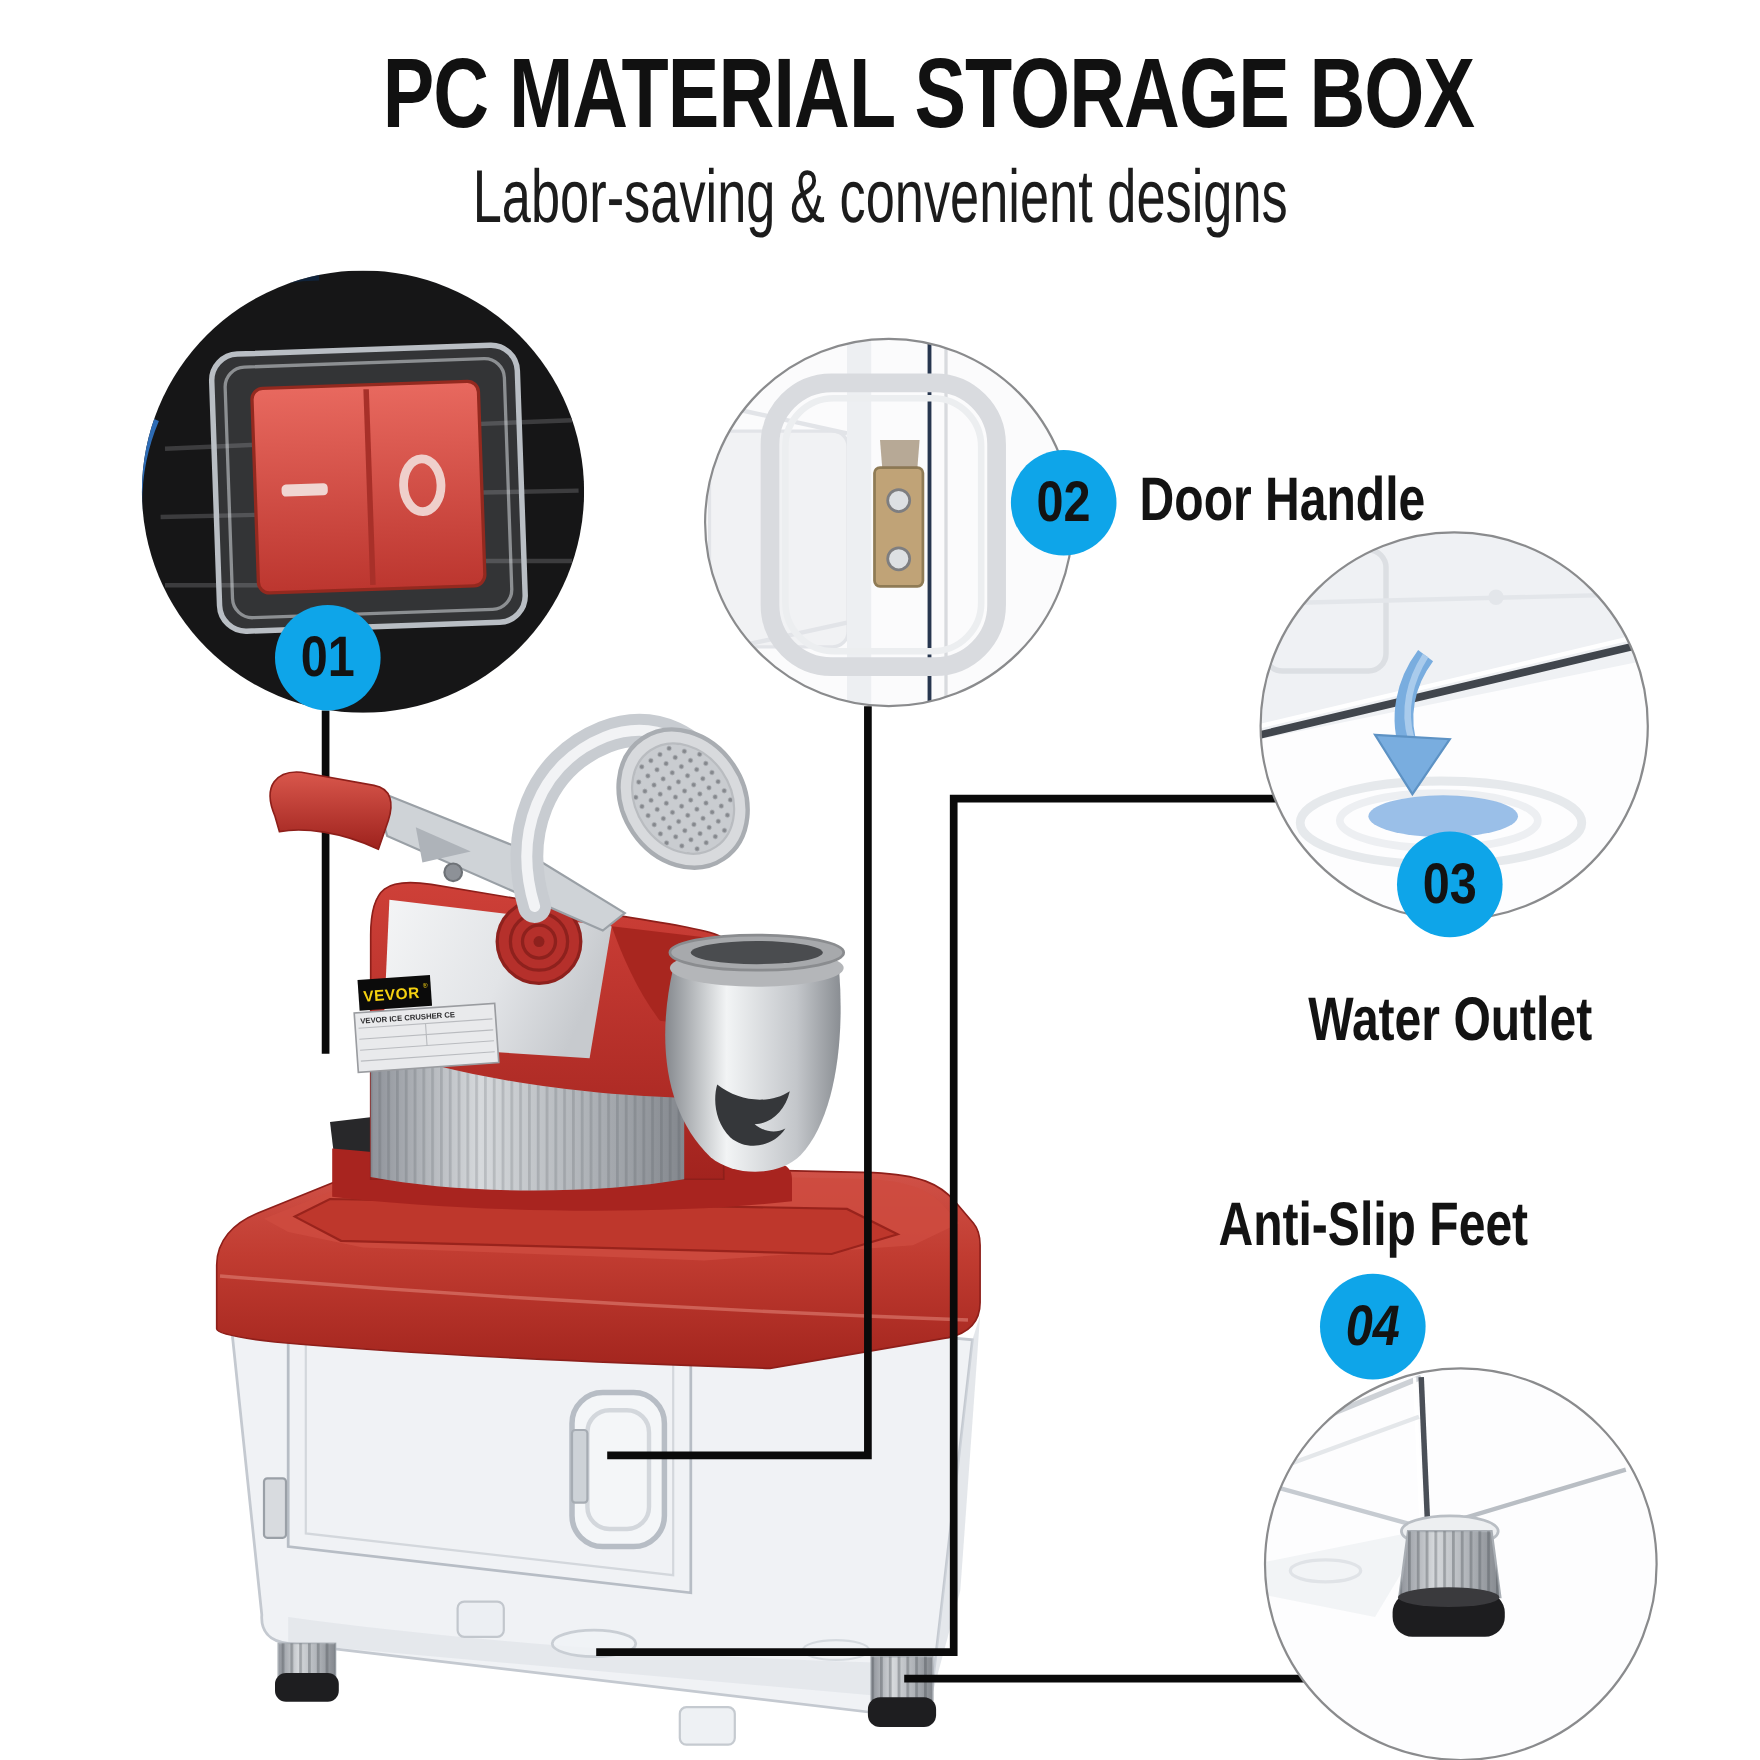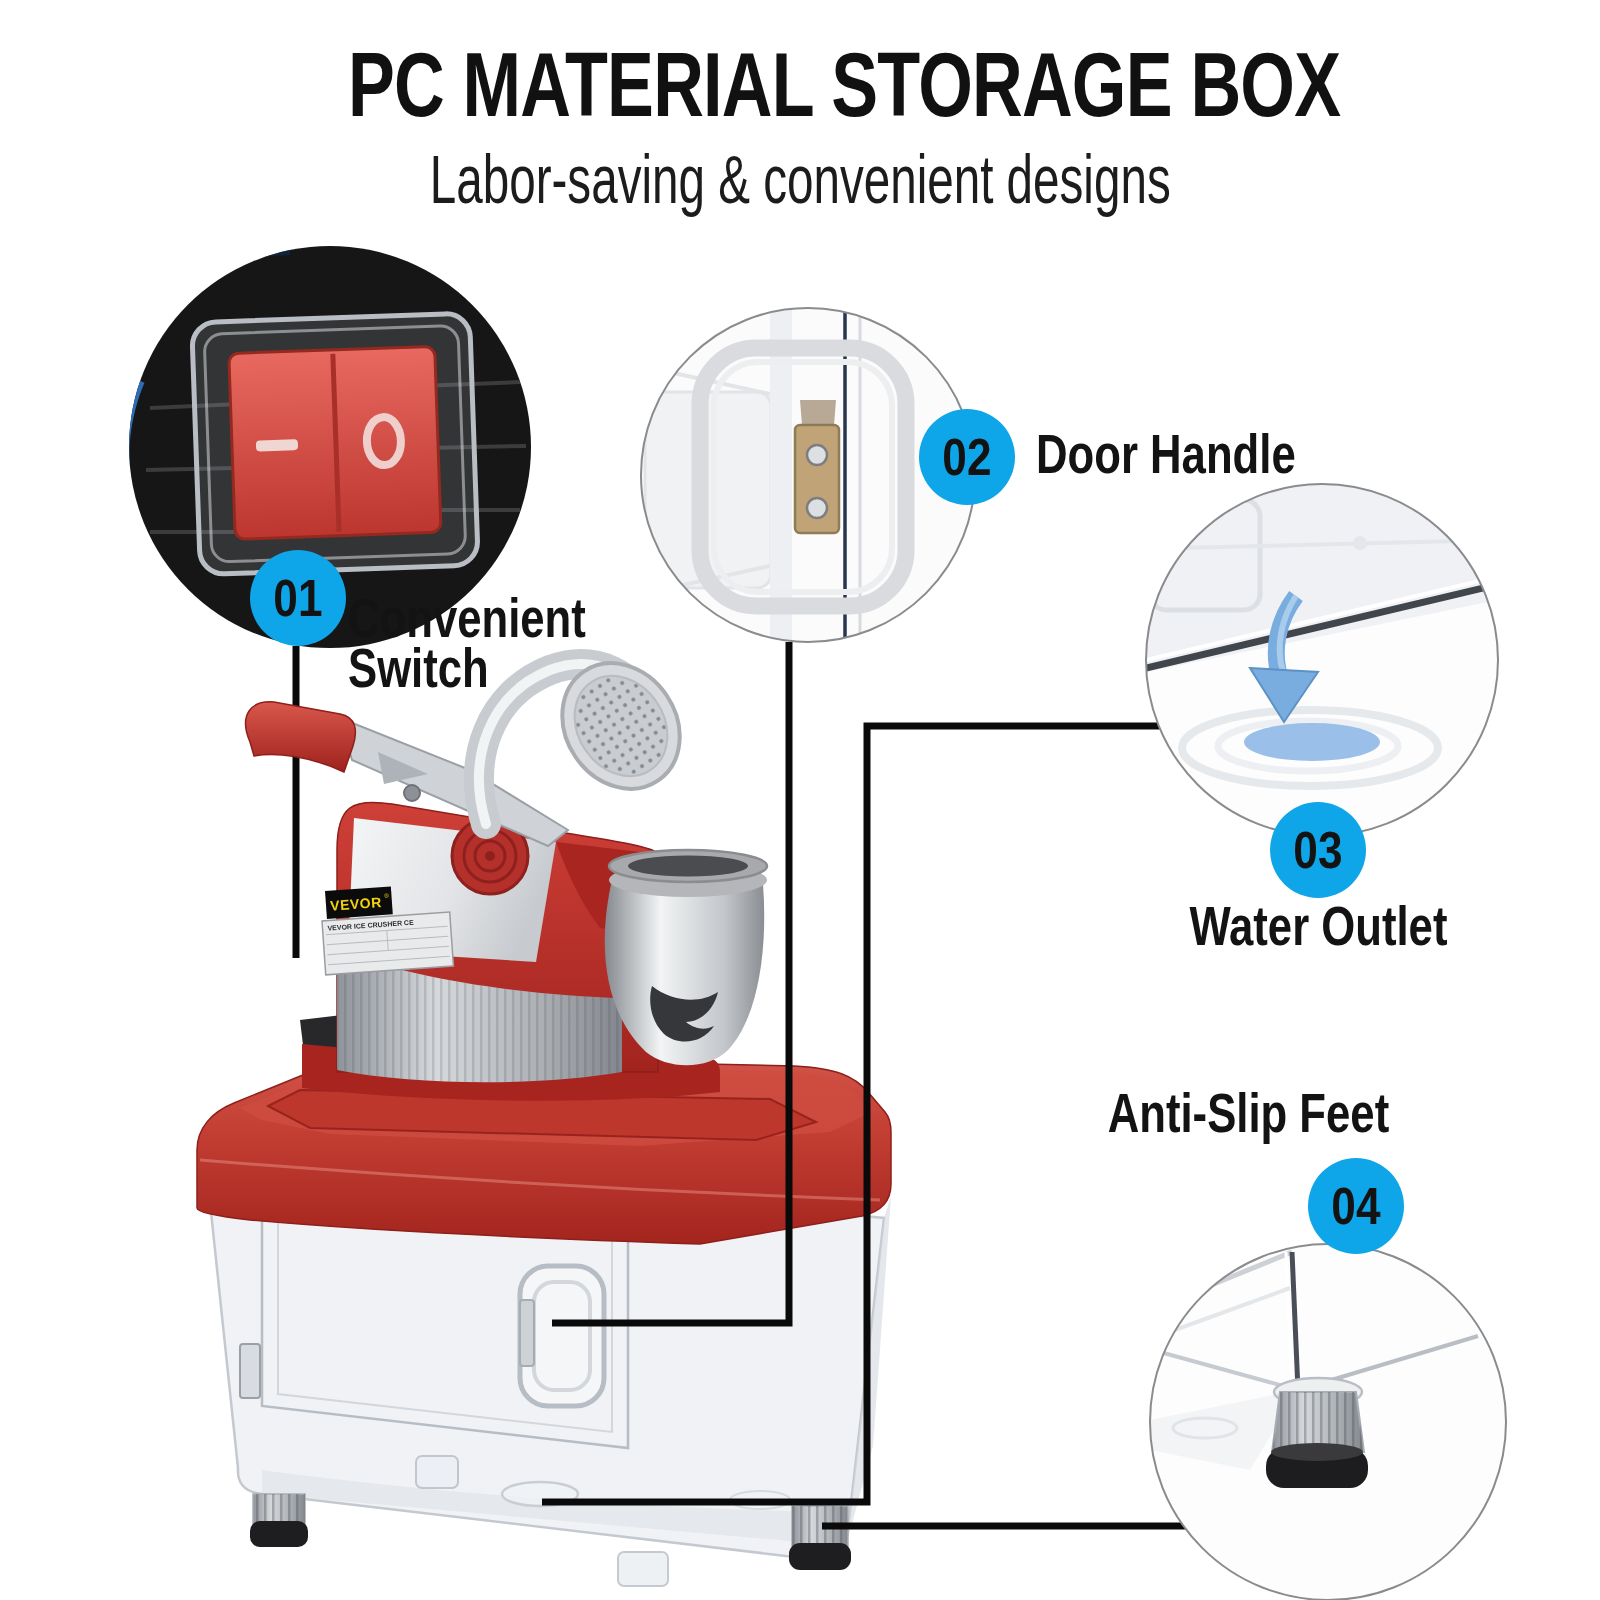--- a/index.html
+++ b/index.html
@@ -17,22 +17,22 @@
   .subtitle{position:absolute;left:0;top:140px;width:1600px;text-align:center;
             font-size:68px;font-weight:400;color:#1c1c1c;}
   .subtitle .cx{transform:scaleX(0.70);}
 
   .badge{position:absolute;width:96px;height:96px;border-radius:50%;
          background:#0ea5e9;color:#131313;display:flex;align-items:center;justify-content:center;
          font-size:52px;font-weight:bold;}
   .badge .cx{transform:scaleX(0.85);}
   .b01{left:250px;top:550px;}
   .b02{left:919px;top:409px;}
-  .b03{left:1270px;top:802px;}
-  .b04{left:1308px;top:1158px;}
+  .b03{left:1270px;top:756px;}
+  .b04{left:1200px;top:1158px;font-style:italic;}
 
   .callout-label{position:absolute;font-weight:bold;font-size:56px;line-height:50px;color:#131313;}
   .lab-switch{left:348px;top:593px;}
   .lab-switch .cxl{transform:scaleX(0.78);}
   .lab-door{left:1036px;top:429px;}
   .lab-door .cxl{transform:scaleX(0.78);}
   .lab-water{left:1068px;top:901px;width:500px;text-align:center;}
   .lab-water .cx{transform:scaleX(0.78);}
   .lab-feet{left:1068px;top:1088px;width:500px;text-align:left;}
   .lab-feet .cx{transform:scaleX(0.78);}
@@ -316,24 +316,20 @@
   <div class="badge b02">
     <span class="cx">02</span>
   </div>
   <div class="badge b03">
     <span class="cx">03</span>
   </div>
   <div class="badge b04">
     <span class="cx">04</span>
   </div>
 
-  <div class="callout-label lab-switch">
-    <span class="cxl">Convenient</span><br>
-    <span class="cxl">Switch</span>
-  </div>
   <div class="callout-label lab-water">
     <span class="cx">Water Outlet</span>
   </div>
   <div class="callout-label lab-door">
     <span class="cxl">Door Handle</span>
   </div>
   <div class="callout-label lab-feet">
     <span class="cx">Anti-Slip Feet</span>
   </div>
 

